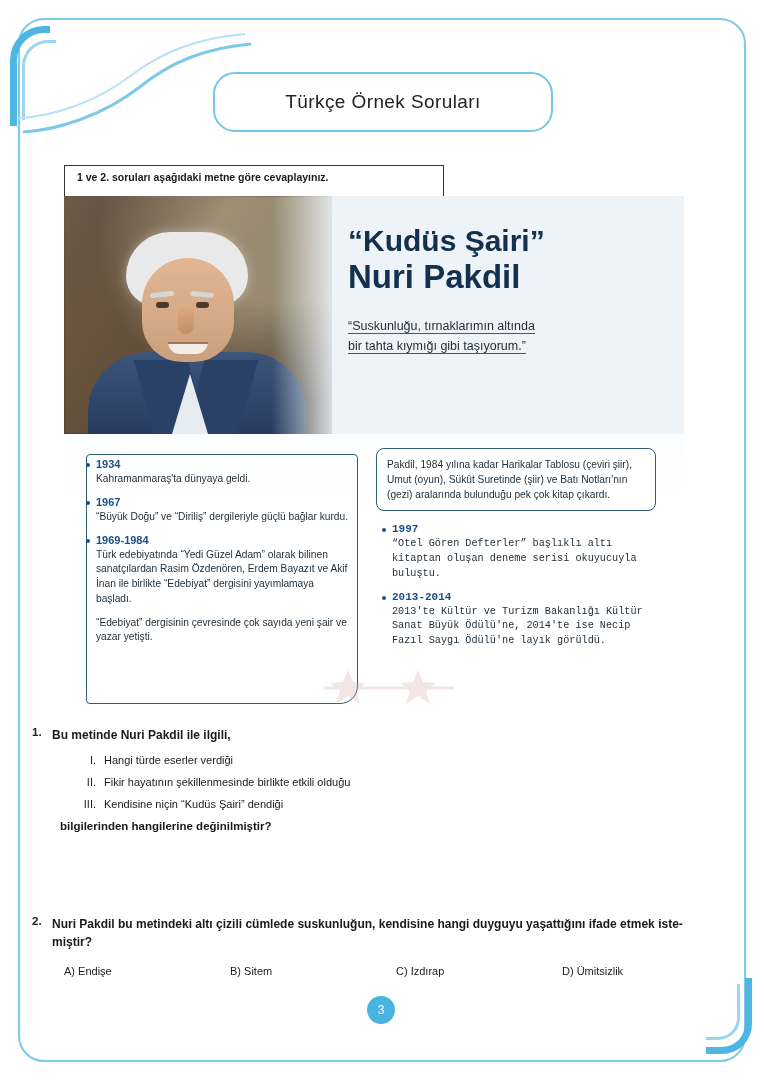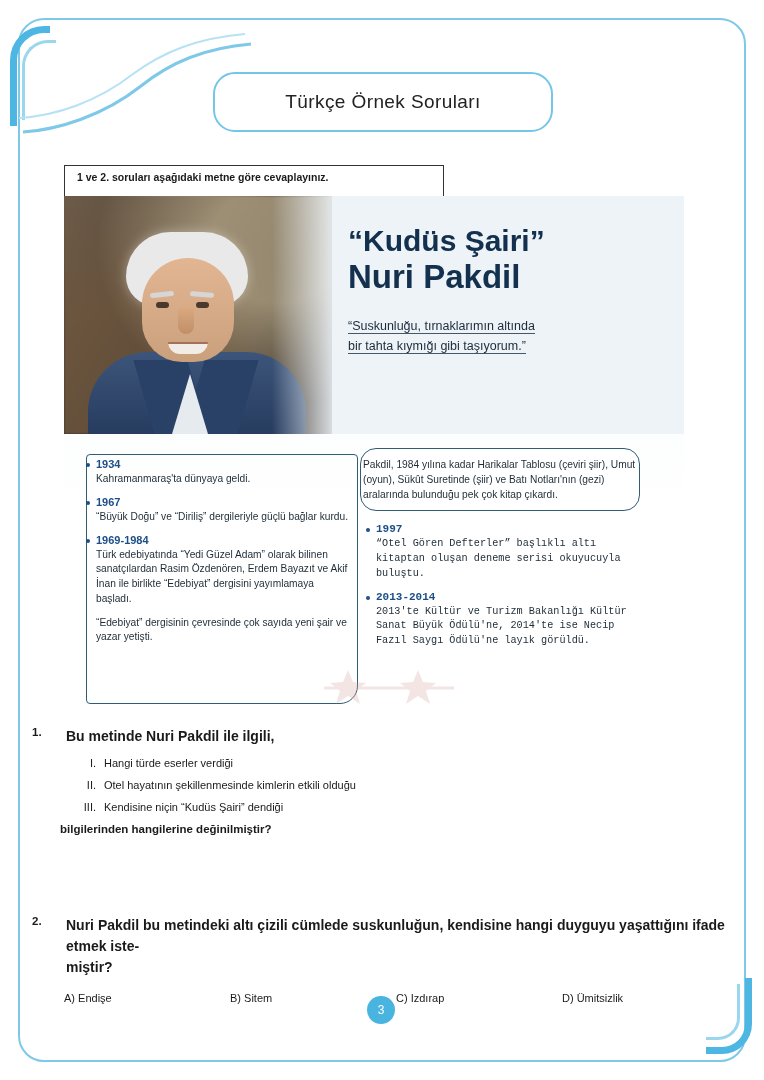--- a/index.html
+++ b/index.html
@@ -223,29 +223,30 @@
     color: #1b2b3a;
     line-height: 1.55;
   }
   .quote .u { border-bottom: 1px solid #44586a; }
 
   .card-body {
     position: relative;
     height: 272px;
     padding: 14px 16px 0 16px;
     display: flex;
+    gap: 16px;
   }
   .col {
     width: 280px;
     position: relative;
   }
   .col-right .box {
     border: 1.2px solid #2e5d74;
-    border-radius: 16px;
-    padding: 8px 2px;
+    border-radius: 8px;
+    padding: 8px 10px;
     font-size: 10.2px;
     line-height: 1.48;
     color: #1d2b36;
     background: #fff;
   }
   .col-left-frame {
     position: absolute;
     left: 6px; top: 6px;
     width: 272px; height: 250px;
     border: 1.2px solid #2e5d74;
@@ -293,22 +294,22 @@
   }
   .q-num {
     position: absolute;
     left: 0; top: 0;
     width: 22px;
     font-size: 11.5px;
     font-weight: bold;
     text-align: left;
   }
   .q-stem {
-    margin-left: 34px;
-    font-size: 14px;
+    margin-left: 20px;
+    font-size: 12px;
     font-weight: bold;
     line-height: 1.5;
   }
   .romans {
     margin-left: 46px;
     margin-top: 10px;
   }
   .roman-row {
     display: flex;
     font-size: 11px;
@@ -446,21 +447,21 @@
 <div class="q" style="top:726px;">
   <div class="q-num">1.</div>
   <div class="q-stem">Bu metinde Nuri Pakdil ile ilgili,</div>
   <div class="romans">
     <div class="roman-row">
       <div class="roman-label">I.</div>
       <div>Hangi türde eserler verdiği</div>
     </div>
     <div class="roman-row">
       <div class="roman-label">II.</div>
-      <div>Otel hayatının şekillenmesinde kimlerin etkili olduğu</div>
+      <div>Fikir hayatının şekillenmesinde birlikte etkili olduğu</div>
     </div>
     <div class="roman-row">
       <div class="roman-label">III.</div>
       <div>Kendisine niçin “Kudüs Şairi” dendiği</div>
     </div>
   </div>
   <div class="q-sub">bilgilerinden hangilerine değinilmiştir?</div>
 </div>
 
 <div class="q" style="top:915px;">

